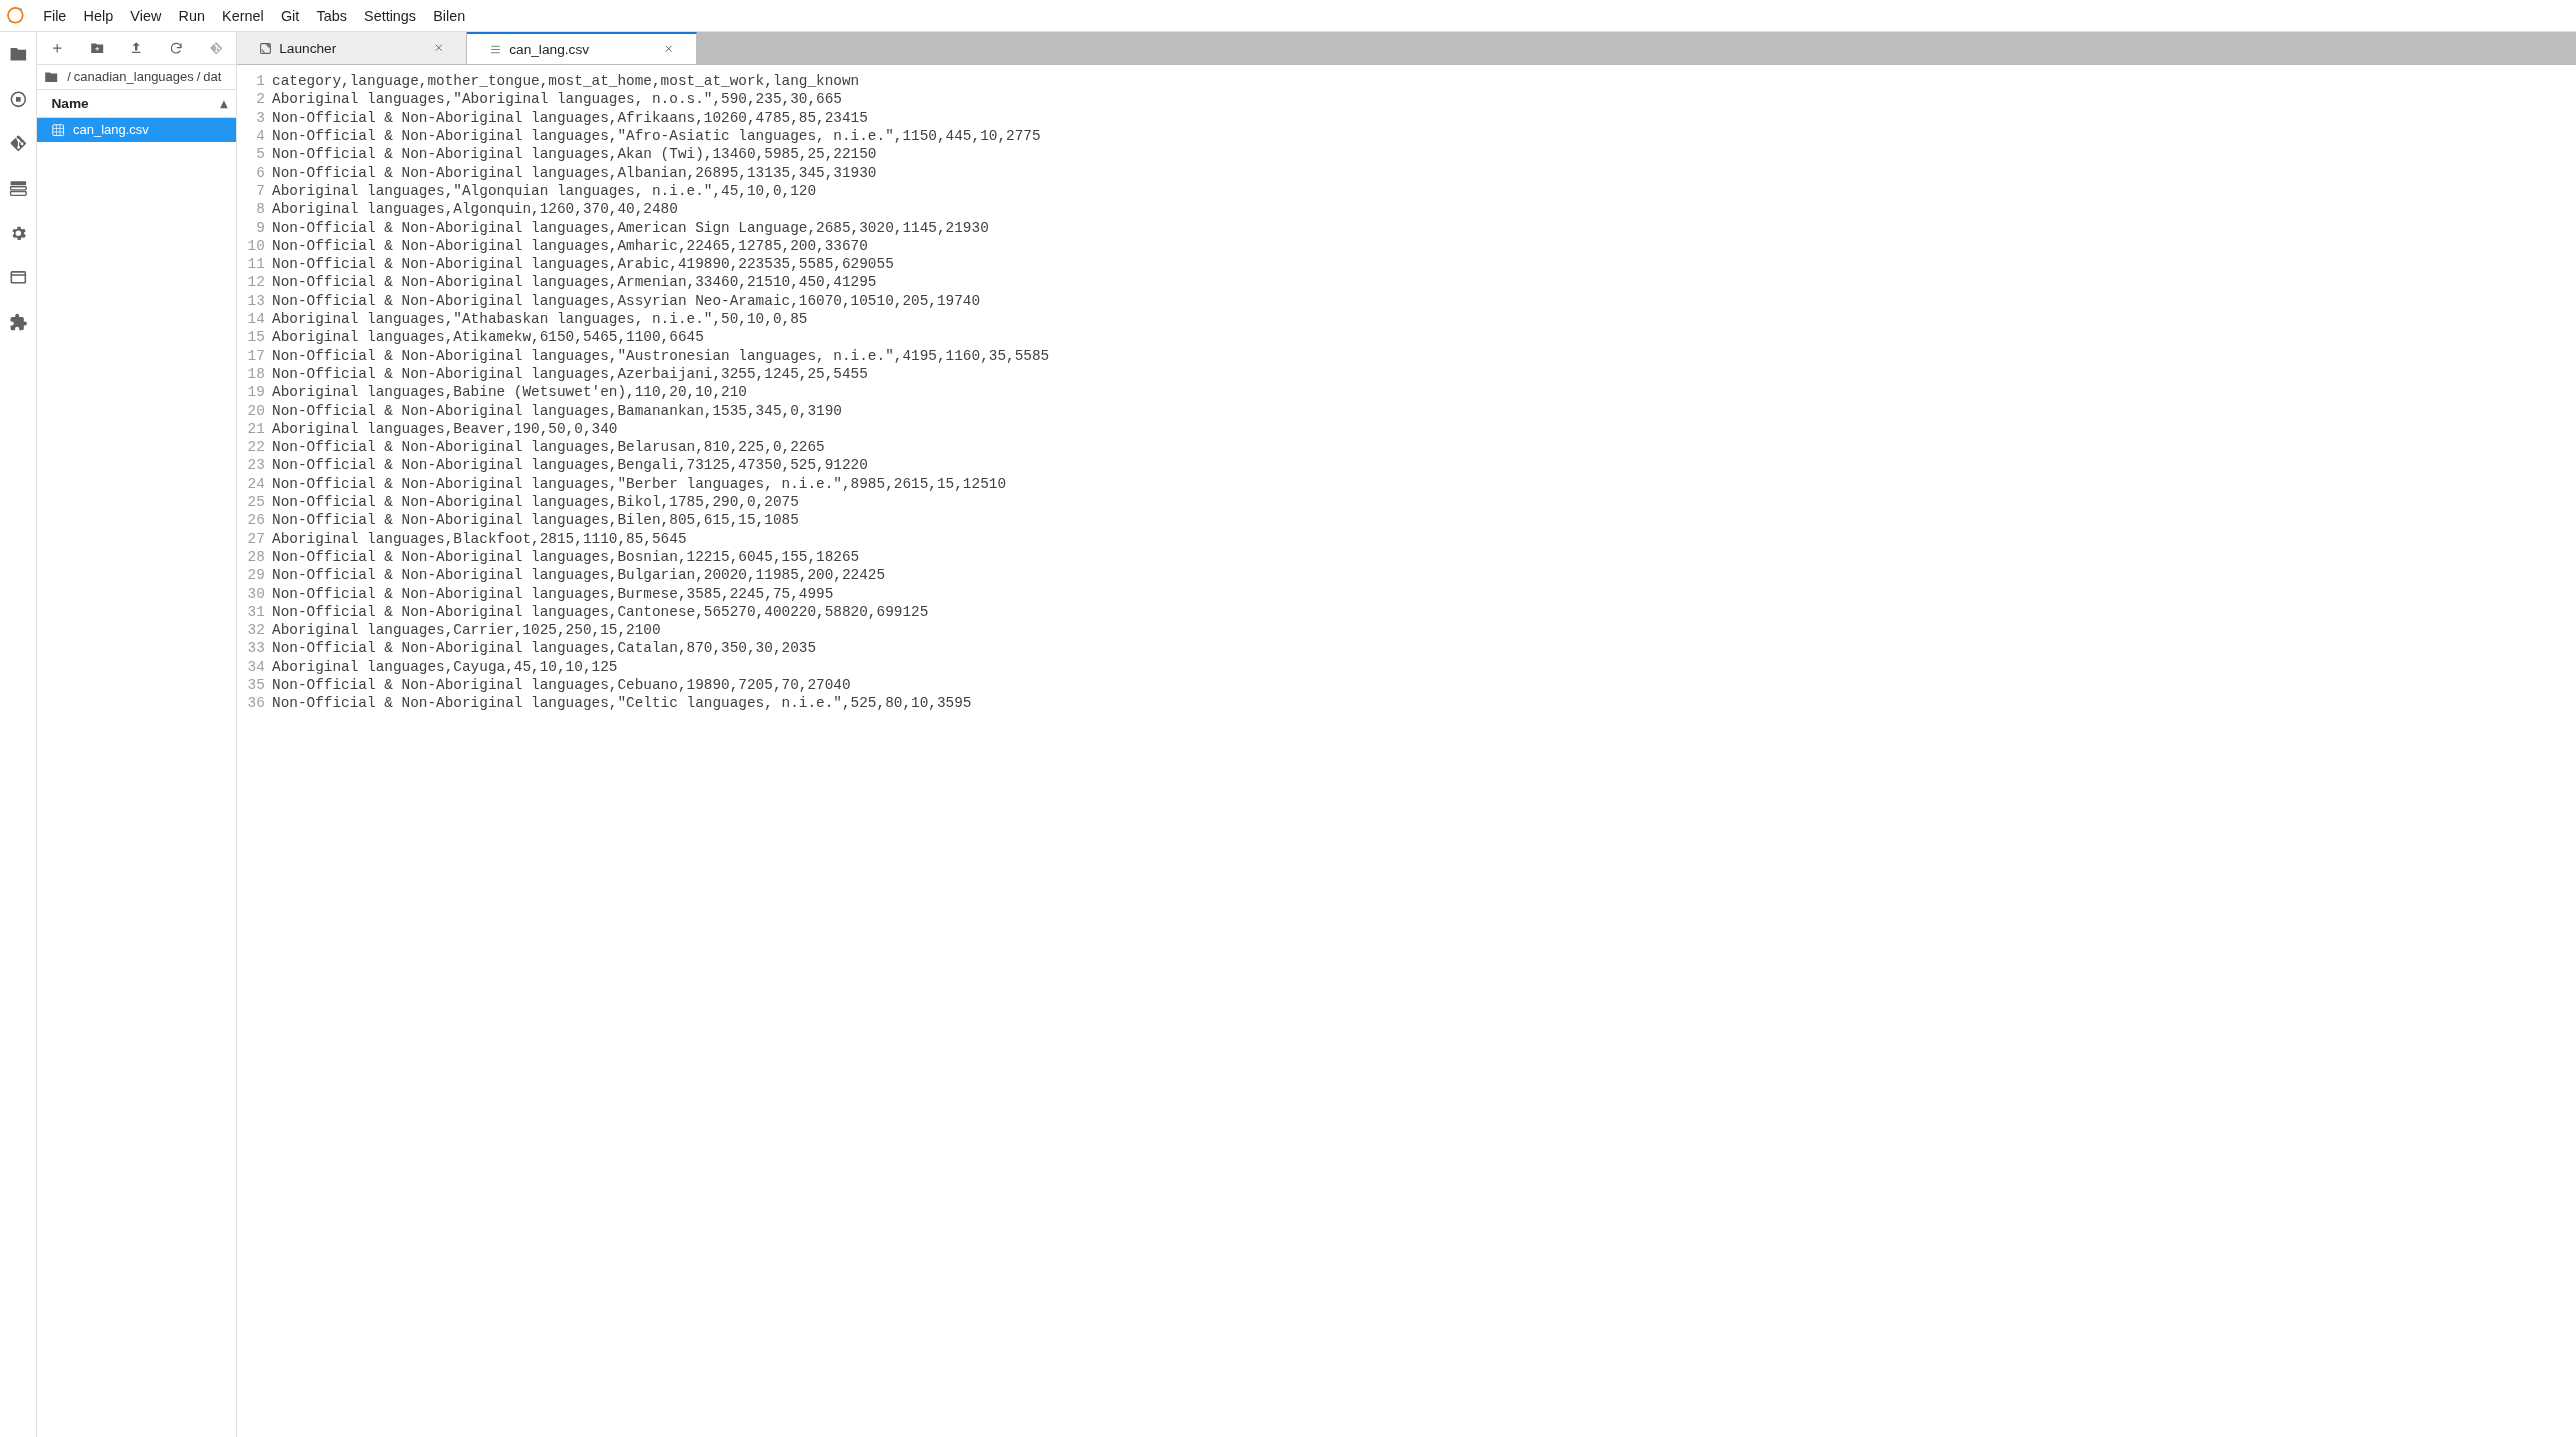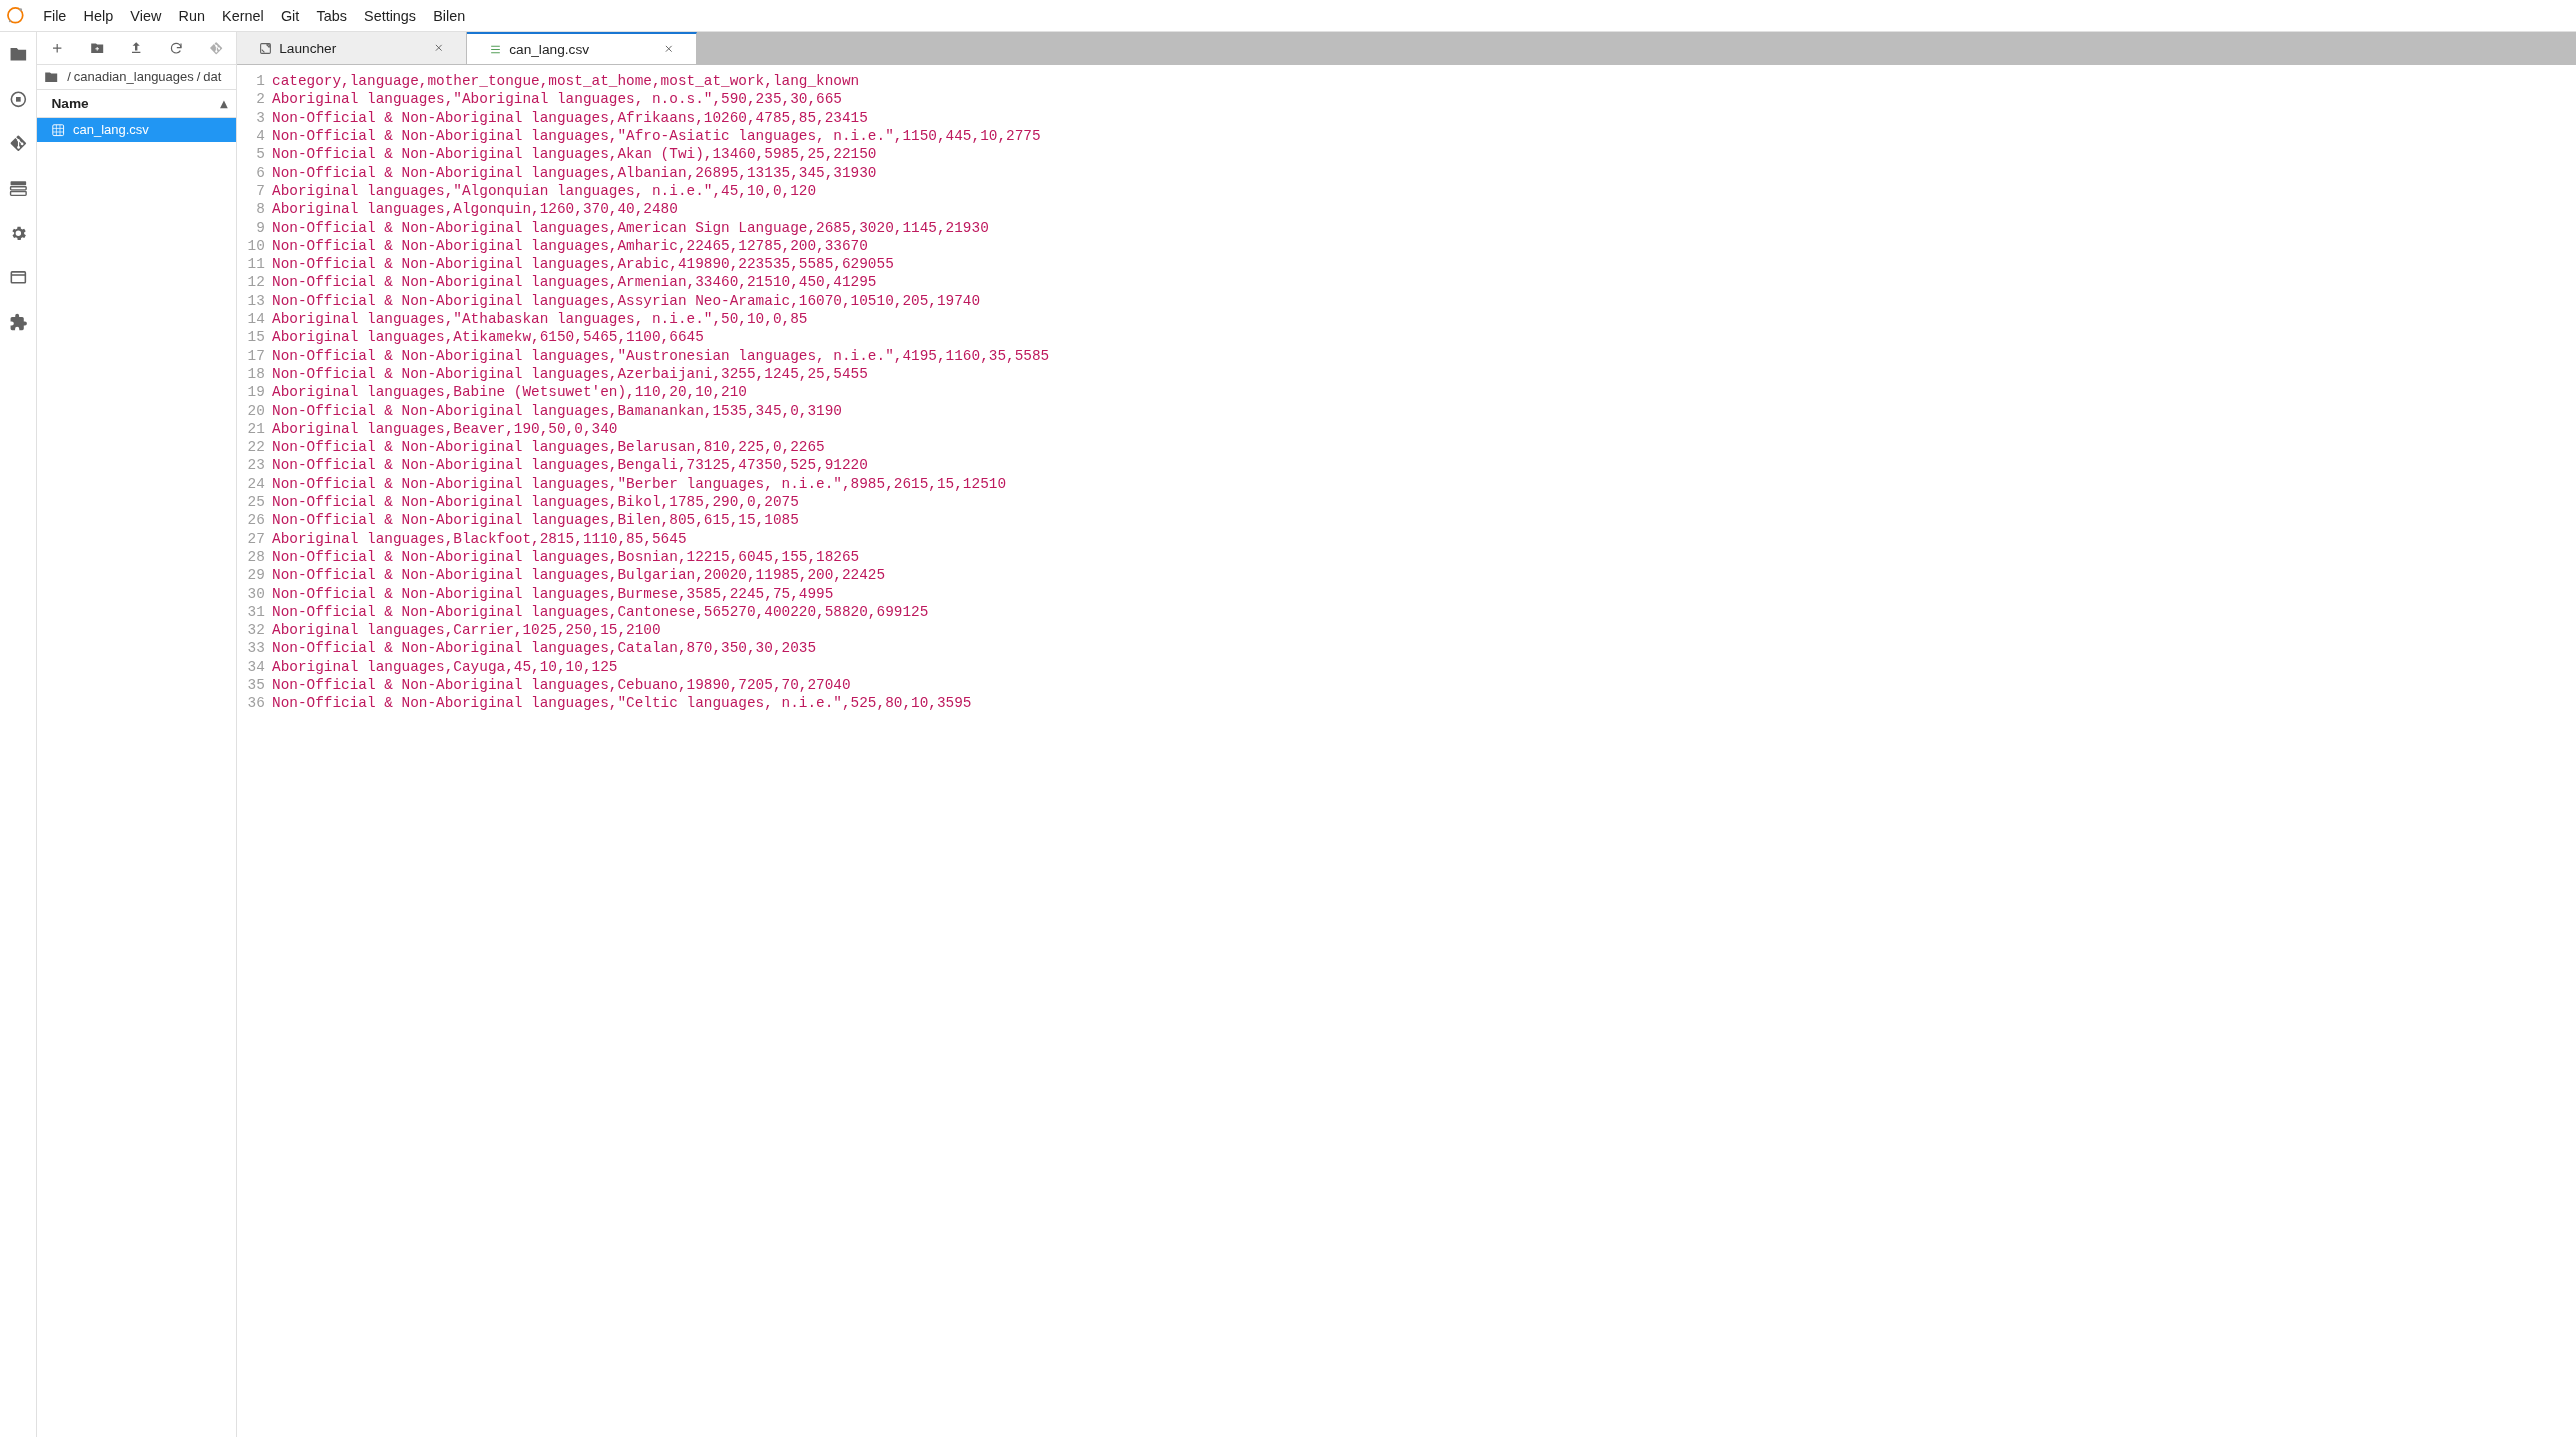--- a/index.html
+++ b/index.html
@@ -27,21 +27,21 @@
   
   .main { flex: 1; display: flex; flex-direction: column; min-width: 0; }
   .tabbar { height: 33px; background: #bdbdbd; display: flex; align-items: stretch; border-bottom: 0.7px solid #bdbdbd; }
   .tab { display: flex; align-items: center; gap: 7.2px; padding: 0 22px; min-width: 230px; border-right: 0.7px solid #bdbdbd; background: #eeeeee; font-size: 13.7px; cursor: pointer; position: relative; }
   .tab.active { background: #fff; border-top: 2.2px solid #1976d2; }
   .tab .tab-ic { width: 13px; height: 13px; }
   .tab .tab-close { margin-left: auto; width: 11.5px; height: 11.5px; color: #616161; cursor: pointer; }
   .editor { flex: 1; overflow: auto; background: #fff; font-family: "SFMono-Regular", Consolas, "Liberation Mono", Menlo, monospace; font-size: 14.4px; line-height: 18.3px; padding-top: 7.2px; }
   .editor-line { display: flex; }
   .gutter { width: 35px; text-align: right; padding-right: 7.2px; color: #9e9e9e; user-select: none; flex-shrink: 0; }
-  .code { white-space: pre; color: #be185d; }
+  .code { white-space: pre; color: #404040; }
   svg { display: block; }
 </style>
 </head>
 <body>
 
 <div class="app">
 
   <div class="menubar">
     <span class="logo">
       <svg viewBox="0 0 38 38">

